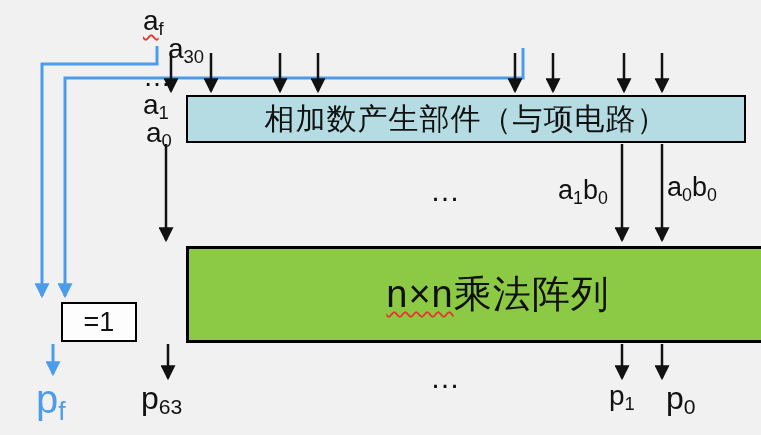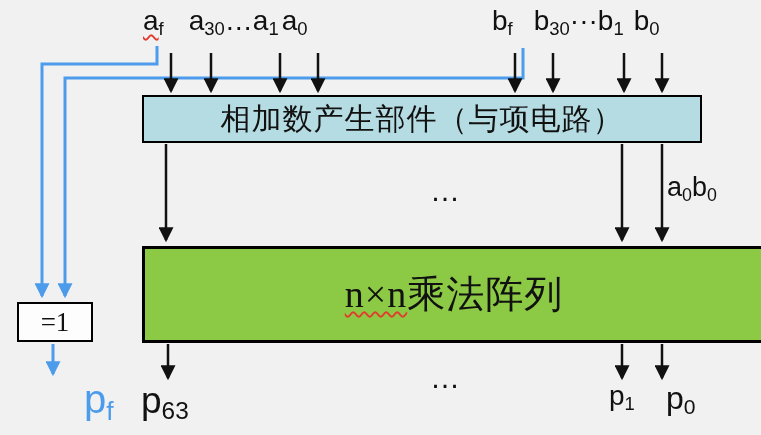--- a/index.html
+++ b/index.html
@@ -22,26 +22,27 @@
   .grp{display:flex;align-items:flex-start;}
   .sub{font-size:.66em;position:relative;top:.26em;}
   .squiggle{
     text-decoration-line:underline;text-decoration-style:wavy;
     text-decoration-color:var(--squiggle-red);text-decoration-thickness:1.5px;
     text-underline-offset:4px;
   }
   .box{
     position:absolute;z-index:2;box-sizing:border-box;border:2.5px solid #000;
     display:flex;align-items:center;justify-content:center;
-    font-family:Liberation Serif, serif;
+    font-family:Liberation Sans, sans-serif;
+    margin-left:44px;
   }
   .blue-box{left:142px;top:95px;width:560px;height:48px;background:var(--blue-box-fill);font-size:30px;letter-spacing:1px;}
   .green-box{left:142px;top:246px;width:624px;height:97px;background:var(--green-box-fill);font-size:38px;border-width:3px;letter-spacing:1px;}
   .eq-box{left:17px;top:302px;width:76px;height:40px;background:var(--eq-box-fill);font-size:27px;}
-  .blue-text{color:var(--wire-blue);margin-left:48px;}
+  .blue-text{color:var(--wire-blue);}
   .dots{letter-spacing:2px;}
 </style>
 </head>
 <body>
 
 <div class="canvas">
 
   <svg class="wires" width="761" height="435" viewBox="0 0 761 435">
     <defs>
       <marker id="arrow-black" viewBox="0 0 10 10" refX="8.5" refY="5" markerWidth="6" markerHeight="6" orient="auto">
@@ -67,57 +68,53 @@
 
     <line class="blk" x1="166" y1="144" x2="166" y2="240" marker-end="url(#arrow-black)"></line>
     <line class="blk" x1="622" y1="144" x2="622" y2="240" marker-end="url(#arrow-black)"></line>
     <line class="blk" x1="662" y1="144" x2="662" y2="240" marker-end="url(#arrow-black)"></line>
 
     <line class="blk" x1="168" y1="344" x2="168" y2="378" marker-end="url(#arrow-black)"></line>
     <line class="blk" x1="622" y1="344" x2="622" y2="378" marker-end="url(#arrow-black)"></line>
     <line class="blk" x1="662" y1="344" x2="662" y2="378" marker-end="url(#arrow-black)"></line>
   </svg>
 
-  <div class="lbl grp" style="left:143px;top:7px;">
+  <div class="lbl grp" style="left:143px;top:7px;flex-direction:column;">
     <span class="squiggle"><span>a</span><span class="sub">f</span></span>
     <span style="margin-left:25px;"><span>a</span><span class="sub">30</span></span>
     <span>…</span>
     <span><span>a</span><span class="sub">1</span></span>
     <span style="margin-left:3px;"><span>a</span><span class="sub">0</span></span>
   </div>
 
-  <div class="lbl grp" style="left:492px;top:7px;">
-    <span><span>b</span><span class="sub">f</span></span>
-    <span style="margin-left:21px;"><span>b</span><span class="sub">30</span></span>
-    <span>···</span>
-    <span><span>b</span><span class="sub">1</span></span>
-    <span style="margin-left:10px;"><span>b</span><span class="sub">0</span></span>
-  </div>
 
   <div class="box blue-box">
     <span>相加数产生部件（与项电路）</span>
   </div>
 
   <div class="lbl dots" style="left:430px;top:176px;font-size:30px;">…</div>
+  <div class="lbl" style="left:558px;top:177px;font-size:27px;">
+    <span>a</span><span class="sub">1</span><span>b</span><span class="sub">0</span>
+  </div>
   <div class="lbl" style="left:667px;top:174px;font-size:27px;text-align:center;">
     <span>a</span><span class="sub">0</span><span>b</span><span class="sub">0</span>
   </div>
 
   <div class="box green-box">
     <span><span class="squiggle">n×n</span><span>乘法阵列</span></span>
   </div>
 
   <div class="box eq-box">
     <span>=1</span>
   </div>
 
   <div class="lbl blue-text" style="left:36px;top:379px;font-size:40px;">
     <span>p</span><span class="sub">f</span>
   </div>
-  <div class="lbl" style="left:141px;top:382px;font-size:37px;">
+  <div class="lbl" style="left:141px;top:382px;font-size:32px;">
     <span>p</span><span class="sub">63</span>
   </div>
   <div class="lbl dots" style="left:430px;top:363px;font-size:30px;">…</div>
   <div class="lbl" style="left:609px;top:382px;font-size:28px;">
     <span>p</span><span class="sub">1</span>
   </div>
   <div class="lbl" style="left:646px;top:382px;font-size:32px;margin-left:20px;">
     <span>p</span><span class="sub">0</span>
   </div>
 

